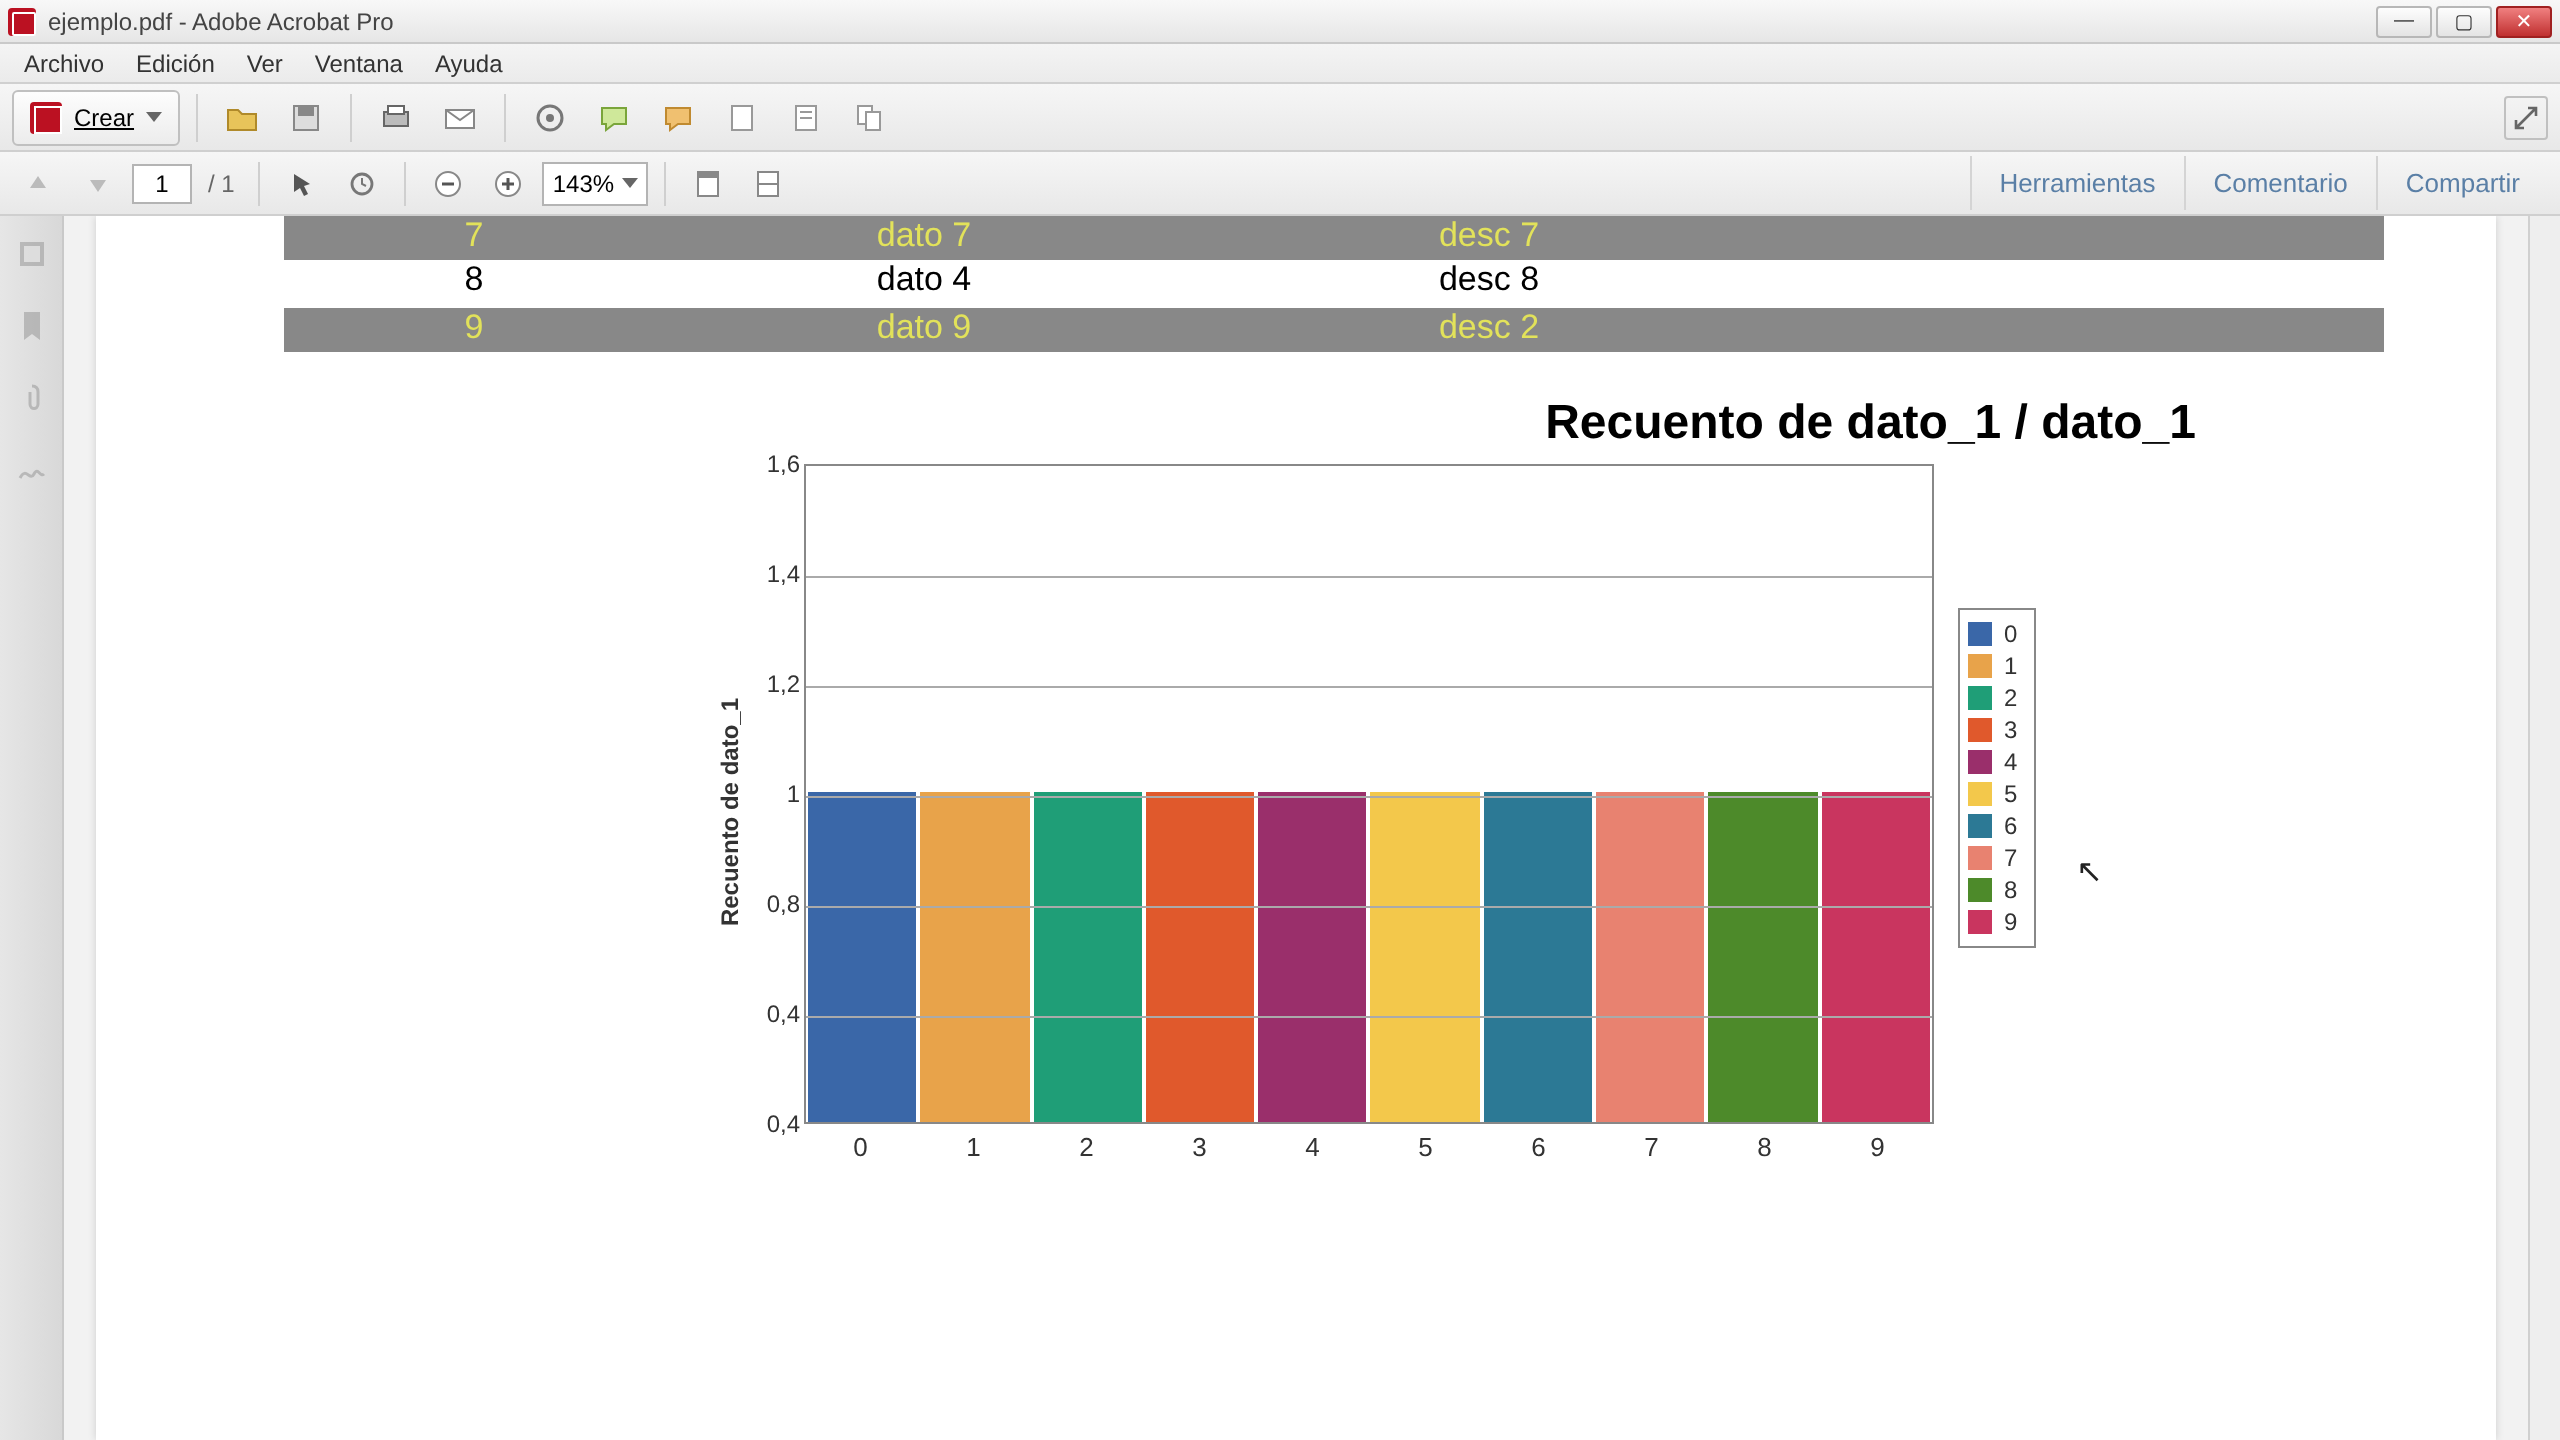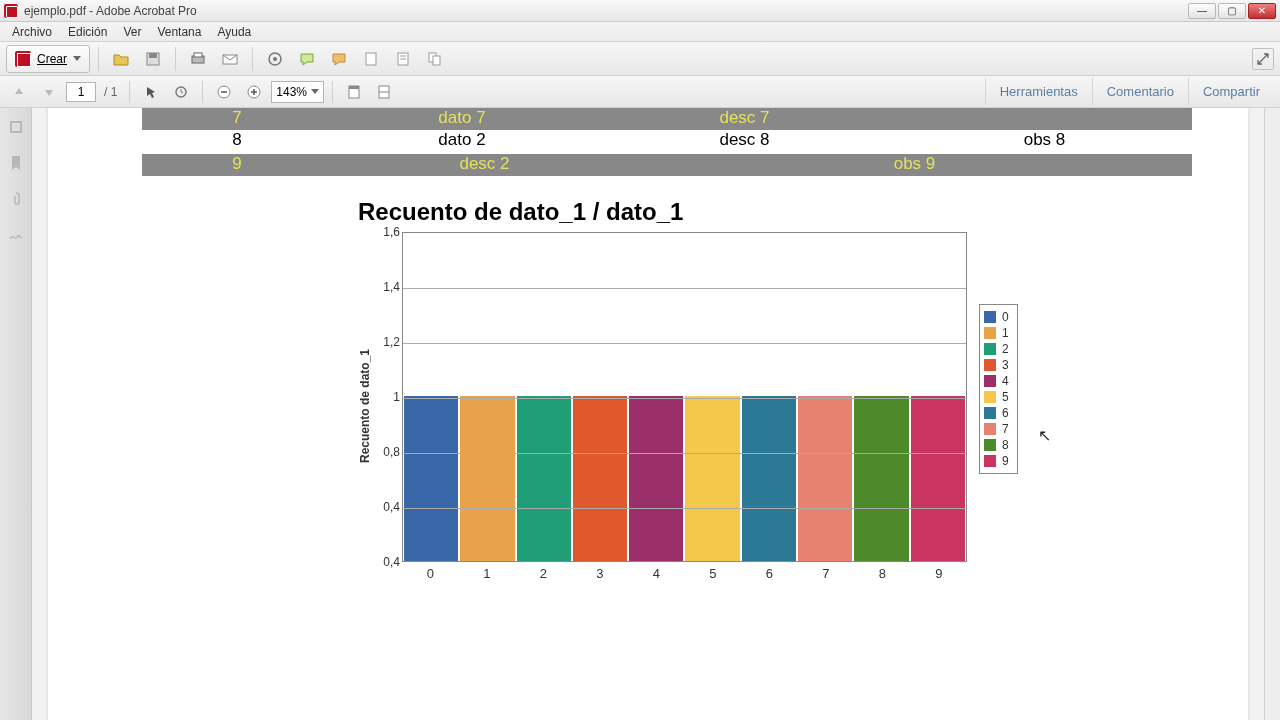--- a/index.html
+++ b/index.html
@@ -47,21 +47,21 @@
 
   
   .trow{ position:absolute; left:94px; width:1050px; height:22px; display:flex; font-size:17px; }
   .trow .c{ text-align:center; }
   .trow .c1{ width:190px;} .trow .c2{ width:260px;} .trow .c3{ width:305px;} .trow .c4{ flex:1;}
   .trow.dark{ background:#888; color:#e2e25a; }
   .trow.light{ background:#fff; color:#000; }
 
   
   .chart-wrap{ position:absolute; left:310px; top:90px; width:740px; }
-  .chart-title{ text-align:left; font-weight:bold; font-size:24px; color:#000; margin-bottom:6px;}
+  .chart-title{ text-align:right; font-weight:bold; font-size:24px; color:#000; margin-bottom:6px;}
   .chart-body{ display:flex; }
   .yaxis-label{ writing-mode:vertical-rl; transform:rotate(180deg); font-size:12px; font-weight:bold; color:#333; align-self:center; margin-right:2px;}
   .ylabels{ width:28px; position:relative; font-size:12px; color:#333; text-align:right;}
   .ylabels div{ position:absolute; right:2px; transform:translateY(-50%);}
   .plot{ width:565px; height:330px; border:1px solid #888; position:relative; background:#fff;}
   .grid{ position:absolute; left:0; right:0; height:1px; background:#aaa;}
   .bars{ position:absolute; left:0; bottom:0; right:0; display:flex;}
   .bar{ flex:1; margin:0 1px; }
   .xticks{ display:flex; width:565px; margin-left:0; font-size:13px; color:#333;}
   .xticks div{ flex:1; text-align:center; padding-top:4px;}
@@ -259,28 +259,27 @@
   <div class="doc-area">
     <div class="page">
 
       <div class="trow dark" style="top:0">
         <div class="c c1">7</div>
         <div class="c c2">dato 7</div>
         <div class="c c3">desc 7</div>
       </div>
       <div class="trow light" style="top:22px">
         <div class="c c1">8</div>
-        <div class="c c2">dato 2</div>
+        <div class="c c2">dato 4</div>
         <div class="c c3">desc 8</div>
-        <div class="c c4">obs 8</div>
       </div>
       <div class="trow dark" style="top:46px">
         <div class="c c1">9</div>
+        <div class="c c2">dato 9</div>
         <div class="c c3">desc 2</div>
-        <div class="c c4">obs 9</div>
       </div>
 
       <div class="chart-wrap">
         <div class="chart-title">Recuento de dato_1 / dato_1</div>
         <div class="chart-body">
           <div class="yaxis-label">Recuento de dato_1</div>
           <div class="ylabels" id="ylabels" style="height:330px;">
               <div style="top: 330px;">0,4</div>
               <div style="top: 275px;">0,4</div>
               <div style="top: 220px;">0,8</div>

